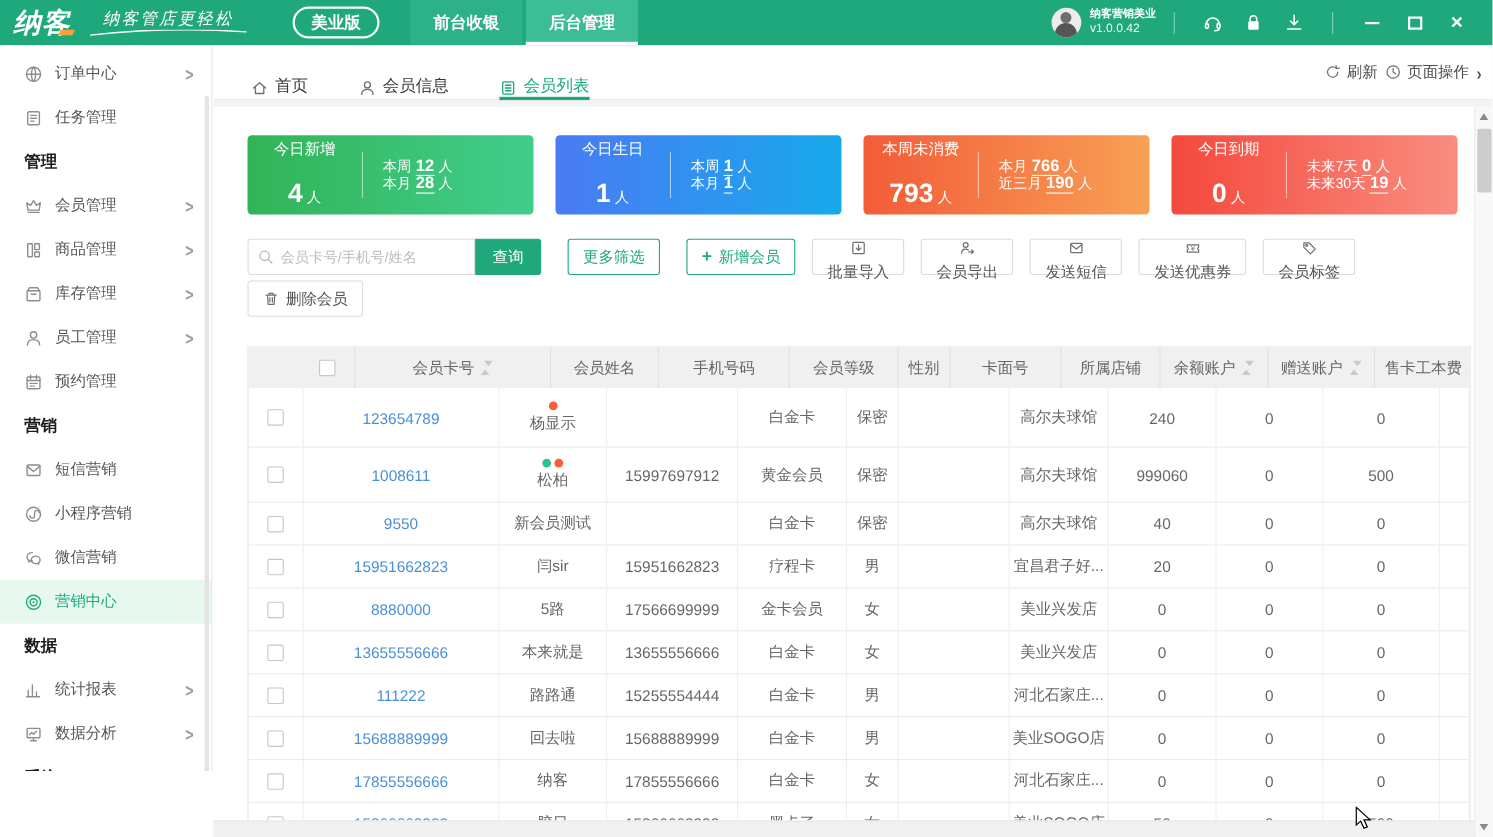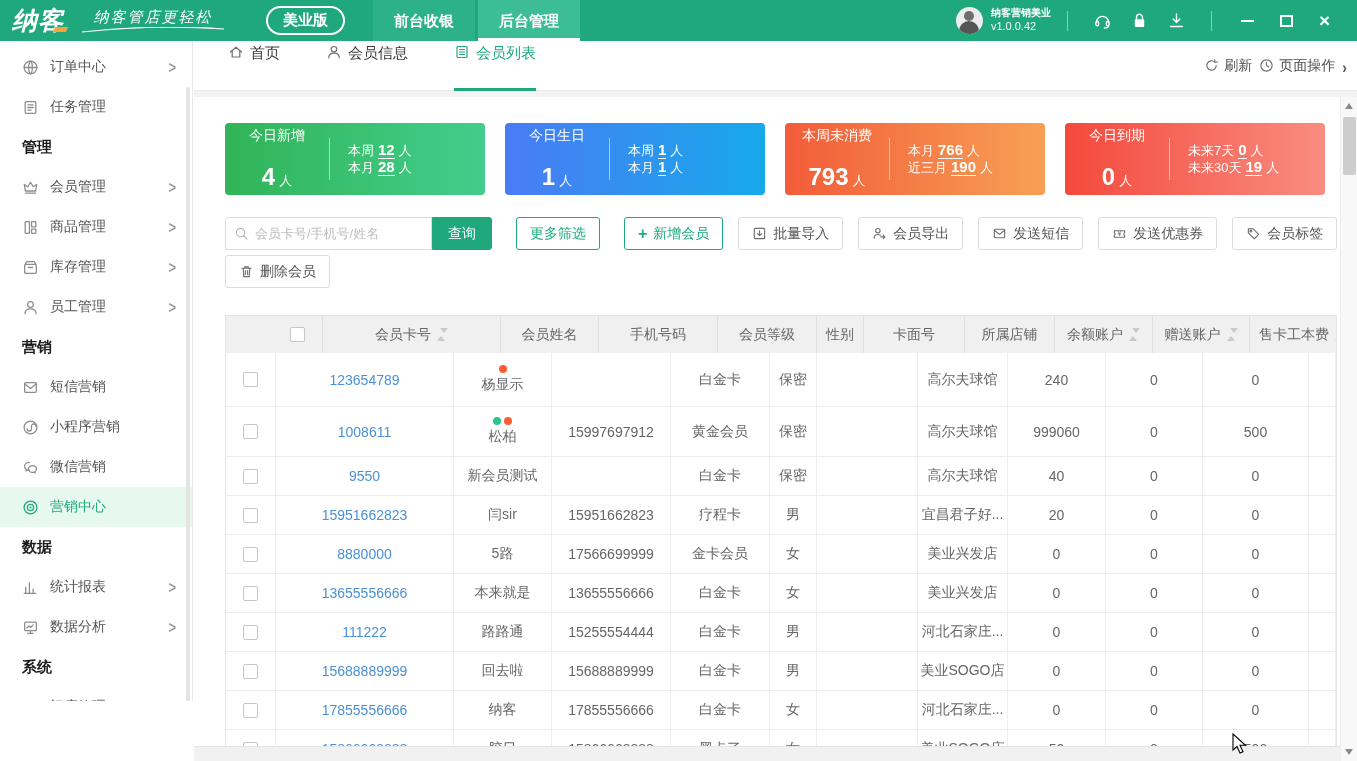--- a/index.html
+++ b/index.html
@@ -37,21 +37,21 @@
   .s-item .sic { width:17px; height:17px; margin-right:11px; color:#8d8d8d; flex:none; }
   .s-item .chev { margin-left:auto; color:#9a9a9a; font-weight:bold; font-size:13px; transform:scaleY(1.3); }
   .s-item.active { background:#e7f8ef; color:#1fa87c; }
   .s-item.active .sic { color:#1fa87c; }
   .s-sec { height:40px; display:flex; align-items:center; padding-left:22px; font-size:15px; font-weight:bold; color:#1c1c1c; }
   .sb-thumb { position:absolute; right:2px; top:46px; width:4px; height:655px; background:#e4e4e4; border-radius:2px; }
 
   
   .main { position:absolute; left:194px; top:41px; width:1163px; height:720px; background:#f3f3f3; }
   .tabbar { position:absolute; left:0; top:0; width:1163px; height:50px; background:#fff; border-bottom:1px solid #ececec; display:flex; align-items:center; padding-left:34px; }
-  .tab { height:50px; display:flex; align-items:flex-start; gap:6px; margin-right:46px; font-size:15px; color:#3a3a3a; border-bottom:3px solid transparent; padding-top:3px; }
+  .tab { height:50px; display:flex; align-items:flex-end; gap:6px; margin-right:46px; font-size:15px; color:#3a3a3a; border-bottom:3px solid transparent; padding-top:3px; }
   .tab .tic { width:16px; height:16px; color:#6f6f6f; }
   .tab.act { color:#1fa87c; border-bottom-color:#1fa87c; }
   .tab.act .tic { color:#1fa87c; }
   .tabbar-right { margin-left:auto; display:flex; align-items:flex-end; gap:7px; margin-right:10px; font-size:14px; color:#4c4c4c; }
   .tbtn { display:flex; align-items:center; gap:5px; }
   .tbtn .tic { width:15px; height:15px; color:#6f6f6f; }
   .tb-chev { font-weight:bold; color:#555; font-size:14px; transform:scaleY(1.2); }
 
   .content { position:absolute; left:0; top:56px; width:1146px; height:664px; background:#fff; }
 
@@ -70,21 +70,21 @@
   .toolbar { position:absolute; left:31px; top:120px; display:flex; align-items:center; }
   .srch { width:207px; height:33px; border:1px solid #dcdcdc; border-radius:3px 0 0 3px; display:flex; align-items:center; padding:0 8px; background:#fff; }
   .srch .tic { width:15px; height:15px; color:#b5b5b5; flex:none; margin-right:6px; }
   .srch input { border:none; outline:none; width:100%; font-size:13px; color:#333; font-family:inherit; }
   .srch input::placeholder { color:#bcbcbc; }
   .btn { height:33px; display:flex; align-items:center; gap:6px; padding:0 13px; font-size:14px; border-radius:3px; background:#fff; border:1px solid #dcdcdc; color:#555; white-space:nowrap; }
   .btn .tic { width:15px; height:15px; color:#6f6f6f; }
   .btn-primary { background:#1fa87c; border-color:#1fa87c; color:#fff; border-radius:0 3px 3px 0; padding:0 15px; }
   .btn-green { border-color:#1fa87c; color:#1fa87c; }
   .btn-green .plus { font-weight:bold; font-size:16px; line-height:1; }
-  .gap15 { margin-left:15px; }
+  .gap15 { margin-left:15px;flex-direction:column; }
   .gap24 { margin-left:24px; }
   .row2 { position:absolute; left:31px; top:158px; }
 
   
   .table-wrap { position:absolute; left:31px; top:218px; width:1112px; height:431px; overflow:hidden; border:1px solid #e4e4e4; border-bottom:none; }
   .trow { display:grid; grid-template-columns:50px 178px 98px 119px 99px 47px 101px 90px 98px 97px 106px 1fr; }
   .thead { background:#f0f0f0; height:37px;padding-left:47px; }
   .thead .cell { font-size:14px; color:#666; border-right:1px solid #e0e0e0; }
   .tbody .trow { height:39px; border-top:1px solid #ececec; background:#fff; }
   .tbody .trow.row-lg { height:53px; }
@@ -207,20 +207,27 @@
         <span class="chev">&gt;</span>
       </div>
       <div class="s-item">
         <span class="sic"><svg viewBox="0 0 16 16" width="100%" height="100%" fill="none" stroke="currentColor" stroke-width="1.2" stroke-linecap="round" stroke-linejoin="round">
             <circle cx="8" cy="5.2" r="2.7"></circle>
             <path d="M2.8 13.8c0-3 2.3-4.6 5.2-4.6s5.2 1.6 5.2 4.6"></path>
           </svg></span>
         <span>员工管理</span>
         <span class="chev">&gt;</span>
       </div>
+      <div class="s-item">
+        <span class="sic"><svg viewBox="0 0 16 16" width="100%" height="100%" fill="none" stroke="currentColor" stroke-width="1.2" stroke-linecap="round" stroke-linejoin="round">
+            <rect x="2.5" y="3.5" width="11" height="10" rx="1"></rect>
+            <path d="M2.5 6.5h11M5.5 2v3M10.5 2v3M5 9h1.3M7.4 9h1.3M9.8 9h1.3M5 11.3h1.3M7.4 11.3h1.3"></path>
+          </svg></span>
+        <span>预约管理</span>
+      </div>
       <div class="s-sec">营销</div>
       <div class="s-item">
         <span class="sic"><svg viewBox="0 0 16 16" width="100%" height="100%" fill="none" stroke="currentColor" stroke-width="1.2" stroke-linecap="round" stroke-linejoin="round">
             <rect x="2.5" y="3.5" width="11" height="9" rx="1"></rect>
             <path d="M2.5 4.5L8 9l5.5-4.5"></path>
           </svg></span>
         <span>短信营销</span>
       </div>
       <div class="s-item">
         <span class="sic"><svg viewBox="0 0 16 16" width="100%" height="100%" fill="none" stroke="currentColor" stroke-width="1.2" stroke-linecap="round" stroke-linejoin="round">

